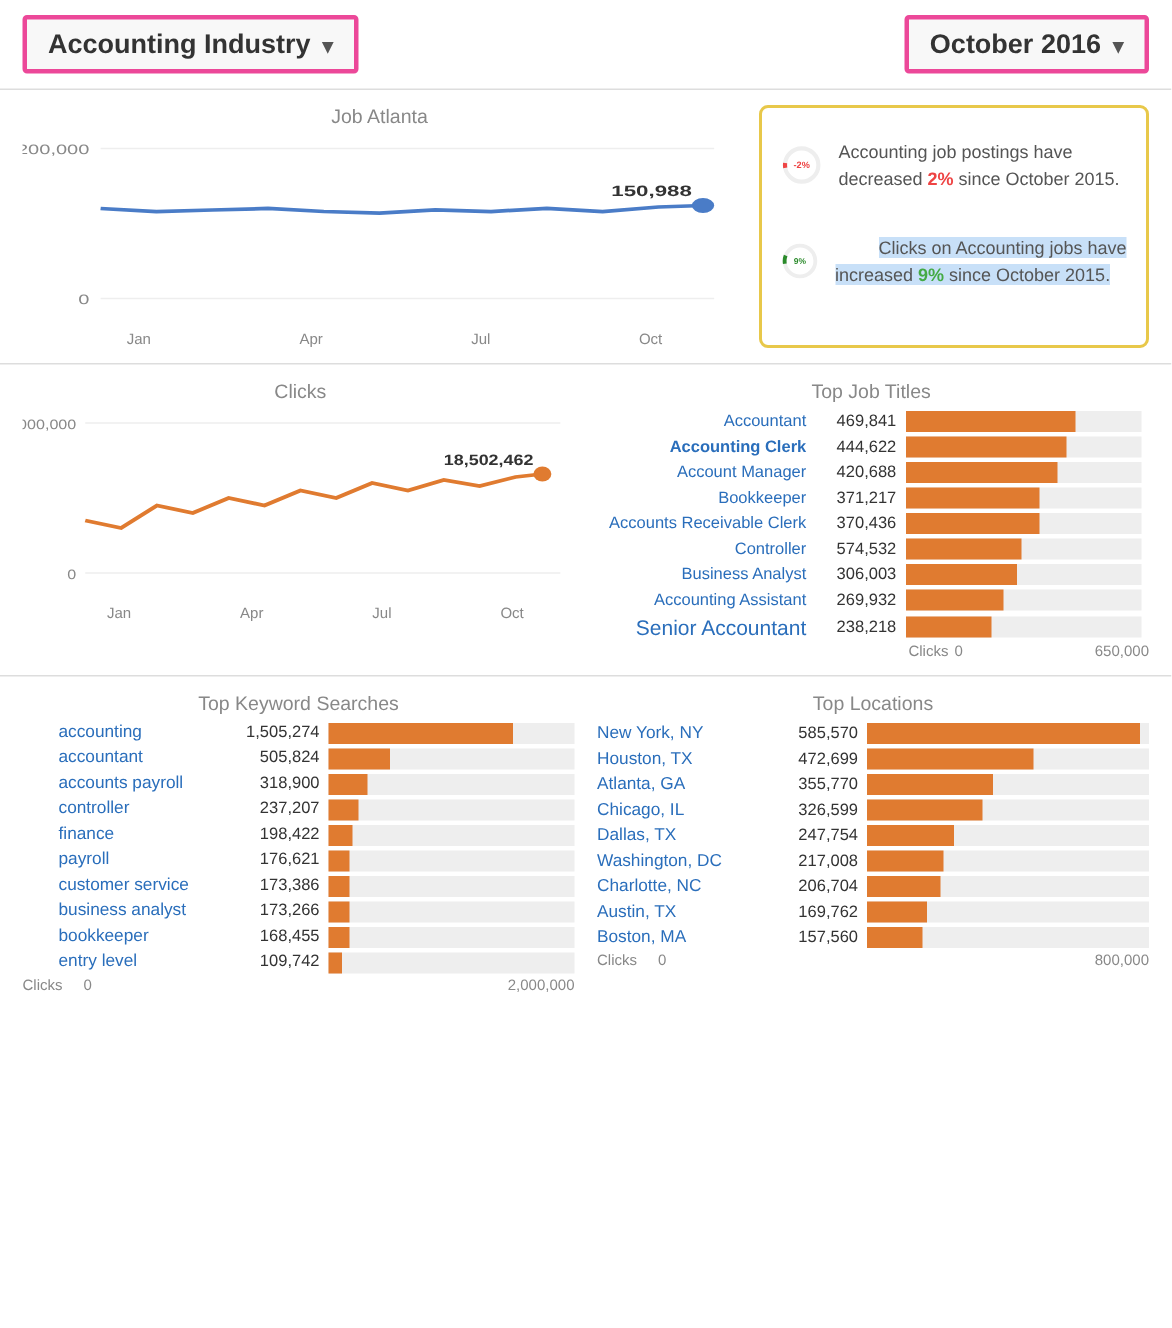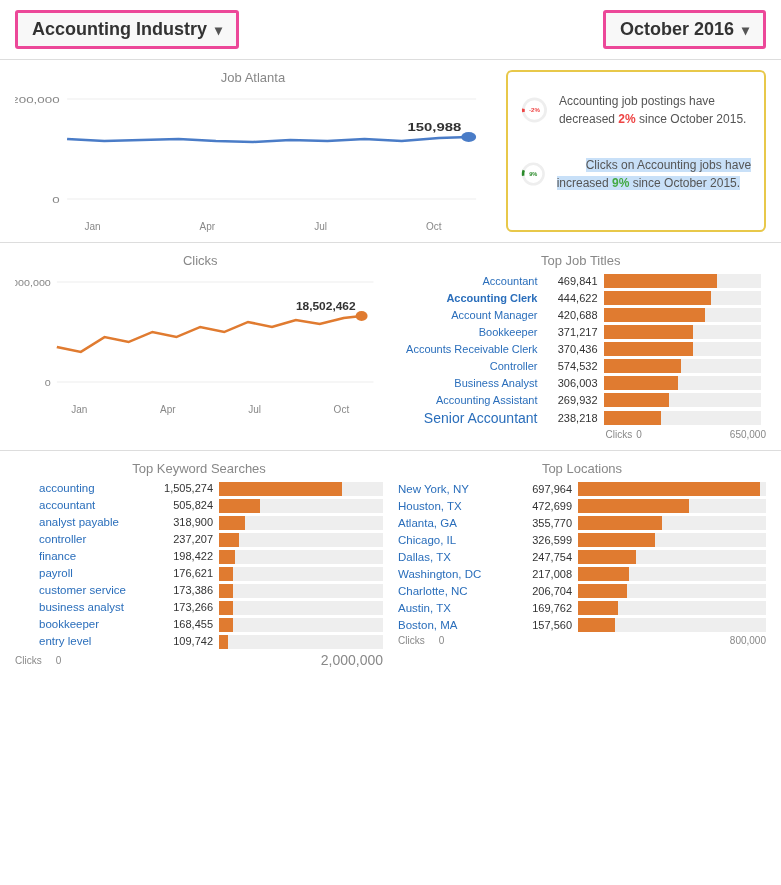--- a/index.html
+++ b/index.html
@@ -245,21 +245,21 @@
     </div>
   </div>
         <div class="kw-row">
     <div class="kw-label">accountant</div>
     <div class="kw-value">505,824</div>
     <div class="kw-track">
       <div class="kw-fill" style="width:25.3%;"></div>
     </div>
   </div>
         <div class="kw-row">
-    <div class="kw-label">analyst payable</div>
+    <div class="kw-label">accounts payroll</div>
     <div class="kw-value">318,900</div>
     <div class="kw-track">
       <div class="kw-fill" style="width:15.9%;"></div>
     </div>
   </div>
         <div class="kw-row">
     <div class="kw-label">controller</div>
     <div class="kw-value">237,207</div>
     <div class="kw-track">
       <div class="kw-fill" style="width:11.9%;"></div>
@@ -305,30 +305,30 @@
     <div class="kw-value">109,742</div>
     <div class="kw-track">
       <div class="kw-fill" style="width:5.5%;"></div>
     </div>
   </div>
       </div>
     <div style="display:flex;align-items:center;gap:4px;margin-top:3px;">
       <span style="font-size:10px;color:#888;">Clicks</span>
       <span style="font-size:10px;color:#888;margin-left:10px;">0</span>
       <div style="flex:1;"></div>
-      <span style="font-size:14px;color:#888;">2,000,000</span>
+      <span style="font-size:10px;color:#888;">2,000,000</span>
     </div>
   </div>
 
   <div class="location-section">
     <div class="section-title">Top Locations</div>
     <div id="locations-bars">
         <div class="loc-row">
     <div class="loc-label">New York, NY</div>
-    <div class="loc-value">697,964</div>
+    <div class="loc-value">585,570</div>
     <div class="loc-track">
       <div class="loc-fill" style="width:97.0%;"></div>
     </div>
   </div>
         <div class="loc-row">
     <div class="loc-label">Houston, TX</div>
     <div class="loc-value">472,699</div>
     <div class="loc-track">
       <div class="loc-fill" style="width:59.1%;"></div>
     </div>

